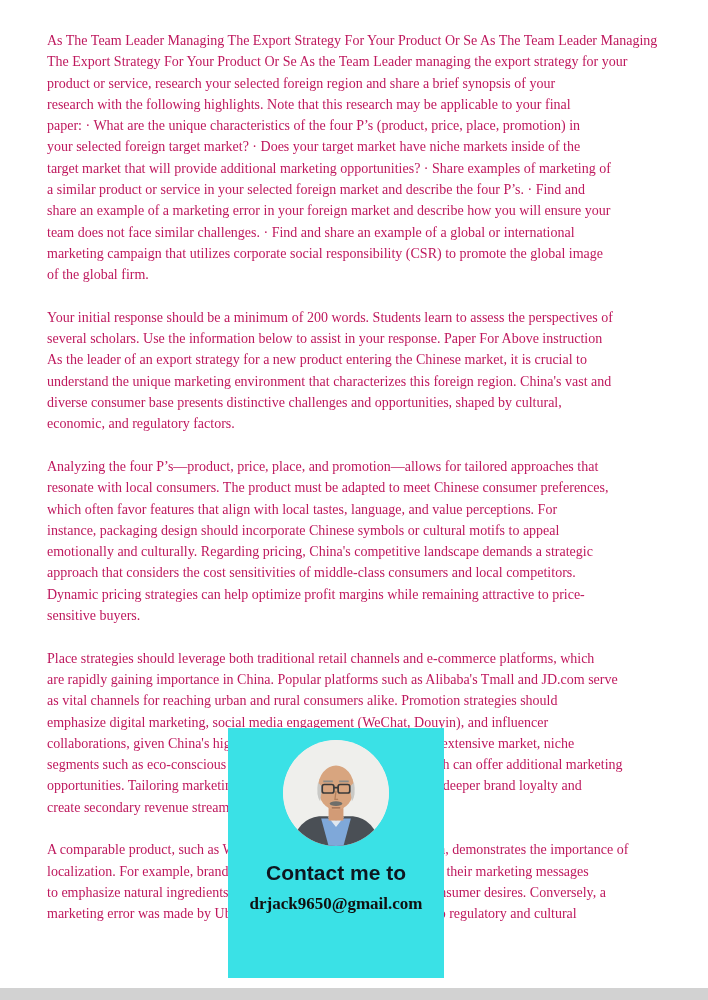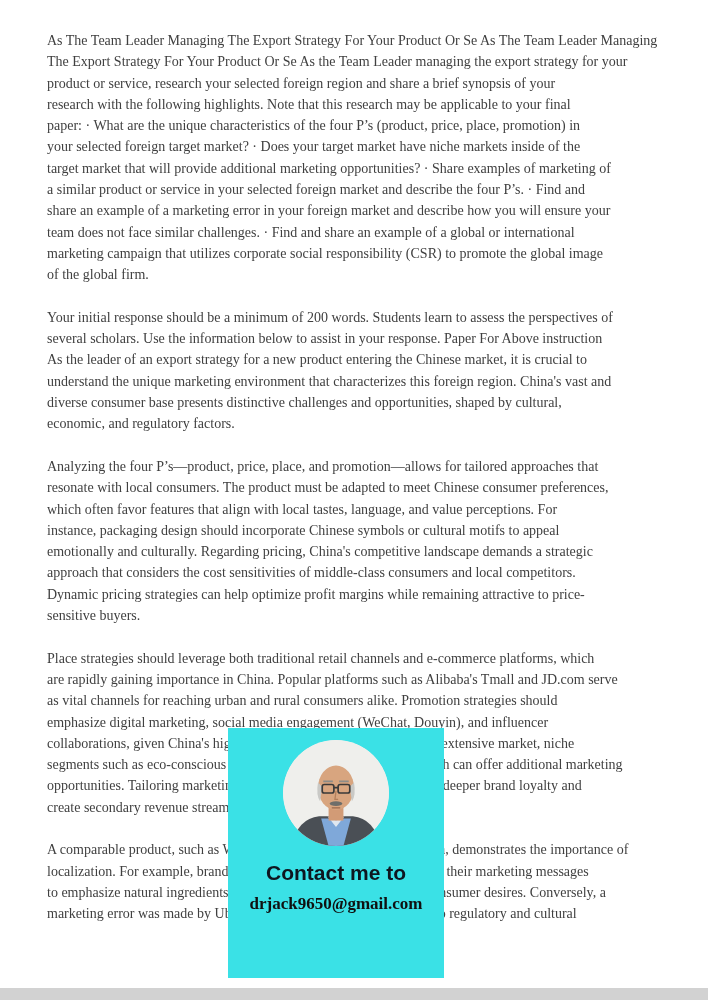--- a/index.html
+++ b/index.html
@@ -8,21 +8,21 @@
     position: relative;
     background: #ffffff;
     overflow: hidden;
     font-family: "Liberation Serif", serif;
   }
   .document {
     position: absolute;
     left: 47px;
     top: 30px;
     width: 625px;
-    color: #404040;
+    color: #be185d;
     font-size: 14px;
     line-height: 21.3px;
   }
   .paragraph {
     white-space: pre;
     margin-bottom: 21.3px;
   }
   .contact-card {
     position: absolute;
     left: 228px;

